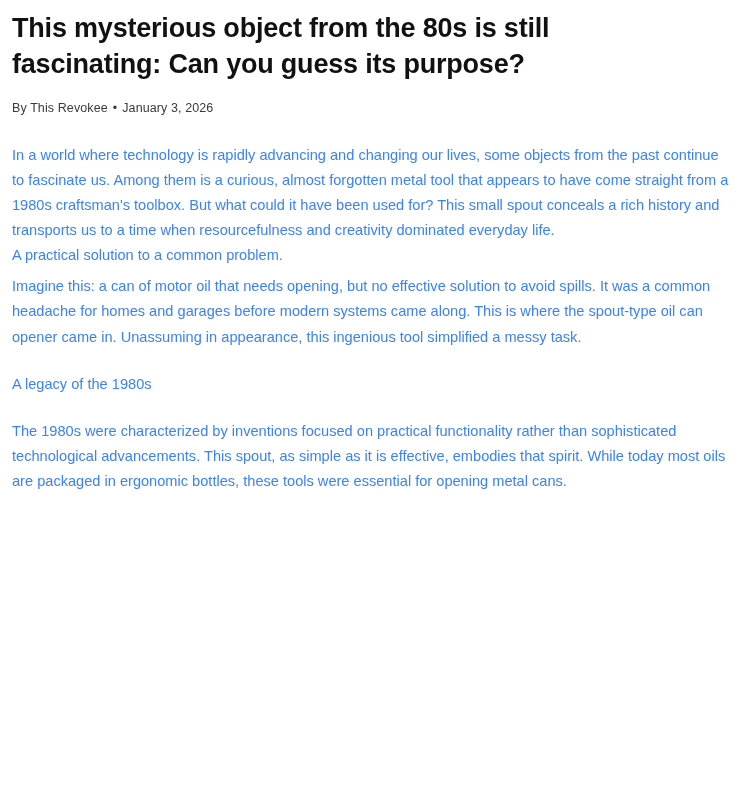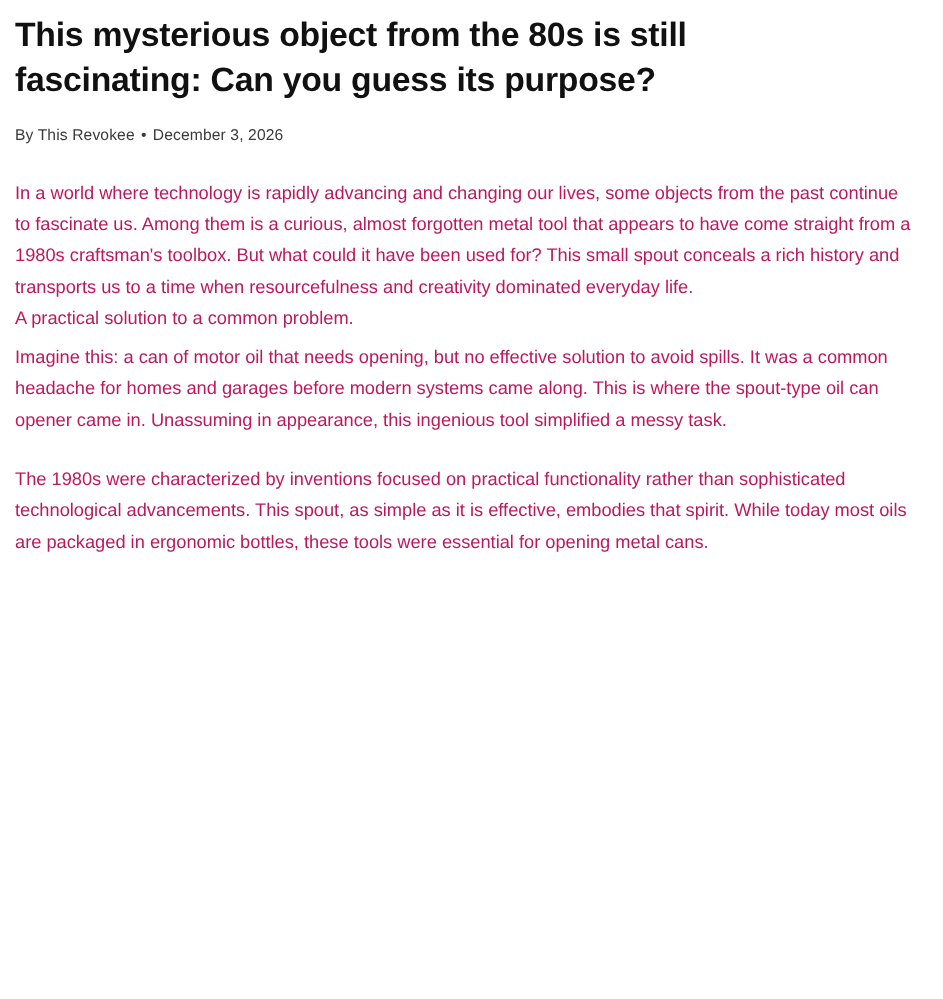--- a/index.html
+++ b/index.html
@@ -38,43 +38,44 @@
     display: inline-block;
     margin: 0 5px;
     color: #3a3a3a;
   }
   .body-copy {
     margin-top: 28px;
   }
   .para {
     font-size: 14.6px;
     line-height: 1.72;
-    color: #be185d;
+    color: #3b82f6;
     margin: 0 0 22px 0;
     max-width: 725px;
   }
   .para.no-gap {
     margin-bottom: 0;
   }
   .para.sub {
     margin-top: 0;
     margin-bottom: 6px;
   }
 </style>
 </head>
 <body>
 
 <div class="article">
 
   <h1 class="article-title">This mysterious object from the 80s is still fascinating: Can you guess its purpose?</h1>
 
   <div class="byline">
-    <span>By This Revokee</span><span class="sep">•</span><span>December 3, 2026</span>
+    <span>By This Revokee</span><span class="sep">•</span><span>January 3, 2026</span>
   </div>
 
   <div class="body-copy">
     <p class="para no-gap">In a world where technology is rapidly advancing and changing our lives, some objects from the past continue to fascinate us. Among them is a curious, almost forgotten metal tool that appears to have come straight from a 1980s craftsman's toolbox. But what could it have been used for? This small spout conceals a rich history and transports us to a time when resourcefulness and creativity dominated everyday life.</p>
     <p class="para sub">A practical solution to a common problem.</p>
     <p class="para">Imagine this: a can of motor oil that needs opening, but no effective solution to avoid spills. It was a common headache for homes and garages before modern systems came along. This is where the spout-type oil can opener came in. Unassuming in appearance, this ingenious tool simplified a messy task.</p>
+    <p class="para">A legacy of the 1980s</p>
     <p class="para">The 1980s were characterized by inventions focused on practical functionality rather than sophisticated technological advancements. This spout, as simple as it is effective, embodies that spirit. While today most oils are packaged in ergonomic bottles, these tools were essential for opening metal cans.</p>
   </div>
 
 </div>
 
 </body></html>

